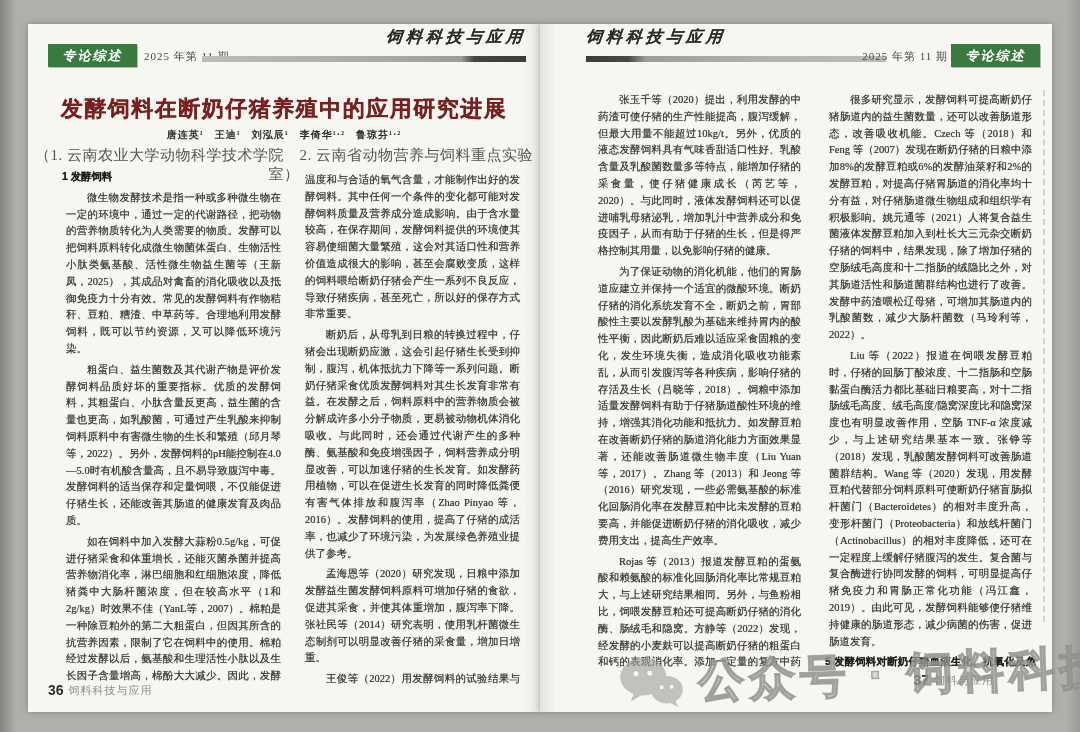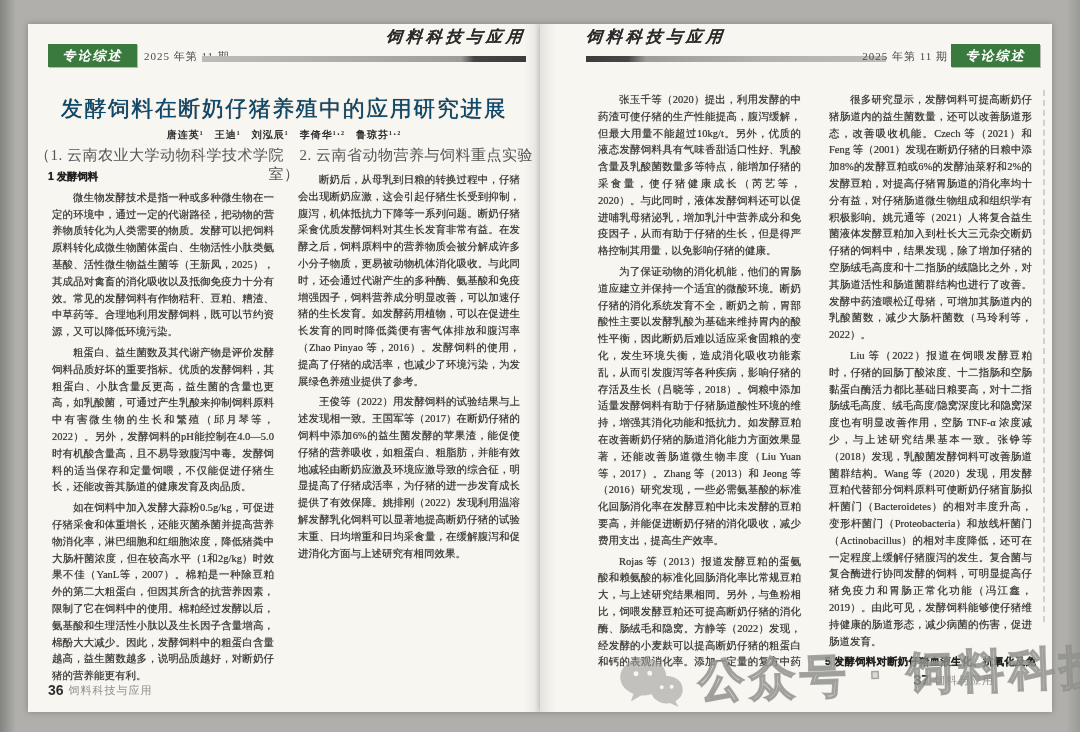--- a/index.html
+++ b/index.html
@@ -37,30 +37,30 @@
     color:#2b2b2b;letter-spacing:4px;transform:skewX(-6deg);
     text-shadow:0 0 .6px rgba(40,40,40,.8);white-space:nowrap;}
   #page-left .cal{right:14px;}
   #page-left .tag-box{left:20px;top:20px;}
   #page-left .issue{left:116px;top:25px;}
   #page-right .cal{left:46px;}
   #page-right .tag-box{right:12px;top:20px;}
   #page-right .issue{right:104px;top:25px;}
 
   .title{position:absolute;top:70px;left:0;right:0;text-align:center;
-    font-size:22px;font-weight:400;color:#0c4a6e;letter-spacing:1.5px;
+    font-size:22px;font-weight:700;color:#7f1d1d;letter-spacing:1.5px;
     font-family:"Liberation Sans","DejaVu Sans",sans-serif;
     text-shadow:0 0 .7px rgba(20,20,20,.9);}
   .authors{position:absolute;top:104px;left:0;right:0;text-align:center;
     font-size:10px;font-weight:bold;color:#2e2e2e;letter-spacing:1px;}
   .affil{position:absolute;top:122px;left:0;right:0;text-align:center;
     font-size:15px;color:#555;letter-spacing:.5px;}
 
   .cols{position:absolute;display:flex;overflow:hidden;}
-  #page-left .cols{left:20px;right:16px;top:144px;height:518px;gap:16px;}
+  #page-left .cols{left:34px;right:16px;top:144px;height:518px;gap:16px;}
   #page-right .cols{left:54px;right:16px;top:64px;height:580px;gap:20px;}
   .col{flex:1 1 0;overflow:hidden;
     font-size:10.5px;line-height:16.8px;color:#3d3c3a;text-align:justify;
     text-shadow:0 0 .7px rgba(70,70,68,.85);}
   .sec-h{font-weight:bold;color:#1c1c1c;text-shadow:0 0 .7px rgba(25,25,25,.9);
     font-family:"Liberation Sans","DejaVu Sans",sans-serif;font-size:10.4px;
     margin:1px 0;}
   .para{text-indent:2em;margin:4px;}
   .para.cont{text-indent:0;}
 
@@ -98,42 +98,44 @@
 
   <div class="cols">
     <div class="col">
         <div class="sec-h">1 发酵饲料</div>
         <div class="para">微生物发酵技术是指一种或多种微生物在一定的环境中，通过一定的代谢路径，把动物的营养物质转化为人类需要的物质。发酵可以把饲料原料转化成微生物菌体蛋白、生物活性小肽类氨基酸、活性微生物益生菌等（王新凤，2025），其成品对禽畜的消化吸收以及抵御免疫力十分有效。常见的发酵饲料有作物秸秆、豆粕、糟渣、中草药等。合理地利用发酵饲料，既可以节约资源，又可以降低环境污染。</div>
         <div class="para">粗蛋白、益生菌数及其代谢产物是评价发酵饲料品质好坏的重要指标。优质的发酵饲料，其粗蛋白、小肽含量反更高，益生菌的含量也更高，如乳酸菌，可通过产生乳酸来抑制饲料原料中有害微生物的生长和繁殖（邱月琴等，2022）。另外，发酵饲料的pH能控制在4.0—5.0时有机酸含量高，且不易导致腹泻中毒。发酵饲料的适当保存和定量饲喂，不仅能促进仔猪生长，还能改善其肠道的健康发育及肉品质。</div>
         <div class="para">如在饲料中加入发酵大蒜粉0.5g/kg，可促进仔猪采食和体重增长，还能灭菌杀菌并提高营养物消化率，淋巴细胞和红细胞浓度，降低猪粪中大肠杆菌浓度，但在较高水平（1和2g/kg）时效果不佳（YanL等，2007）。棉粕是一种除豆粕外的第二大粗蛋白，但因其所含的抗营养因素，限制了它在饲料中的使用。棉粕经过发酵以后，氨基酸和生理活性小肽以及生长因子含量增高，棉酚大大减少。因此，发酵饲料中的粗蛋白含量越高，益生菌数越多，说明品质越好，对断奶仔猪的营养能更有利。</div>
         <div class="sec-h">2 发酵饲料对断奶仔猪生长性能的影响</div>
       </div>
     <div class="col">
+        <div class="para cont">温度和与合适的氧气含量，才能制作出好的发酵饲料。其中任何一个条件的变化都可能对发酵饲料质量及营养成分造成影响。由于含水量较高，在保存期间，发酵饲料提供的环境使其容易使细菌大量繁殖，这会对其适口性和营养价值造成很大的影响，甚至会腐败变质，这样的饲料喂给断奶仔猪会产生一系列不良反应，导致仔猪疾病，甚至死亡，所以好的保存方式非常重要。</div>
         <div class="para">断奶后，从母乳到日粮的转换过程中，仔猪会出现断奶应激，这会引起仔猪生长受到抑制，腹泻，机体抵抗力下降等一系列问题。断奶仔猪采食优质发酵饲料对其生长发育非常有益。在发酵之后，饲料原料中的营养物质会被分解成许多小分子物质，更易被动物机体消化吸收。与此同时，还会通过代谢产生的多种酶、氨基酸和免疫增强因子，饲料营养成分明显改善，可以加速仔猪的生长发育。如发酵药用植物，可以在促进生长发育的同时降低粪便有害气体排放和腹泻率（Zhao Pinyao 等，2016）。发酵饲料的使用，提高了仔猪的成活率，也减少了环境污染，为发展绿色养殖业提供了参考。</div>
+        <div class="para">孟海恩等（2020）研究发现，日粮中添加发酵益生菌发酵饲料原料可增加仔猪的食欲，促进其采食，并使其体重增加，腹泻率下降。张社民等（2014）研究表明，使用乳杆菌微生态制剂可以明显改善仔猪的采食量，增加日增重。</div>
         <div class="para">王俊等（2022）用发酵饲料的试验结果与上述发现相一致。王国军等（2017）在断奶仔猪的饲料中添加6%的益生菌发酵的苹果渣，能促使仔猪的营养吸收，如粗蛋白、粗脂肪，并能有效地减轻由断奶应激及环境应激导致的综合征，明显提高了仔猪成活率，为仔猪的进一步发育成长提供了有效保障。姚排刚（2022）发现利用温溶解发酵乳化饲料可以显著地提高断奶仔猪的试验末重、日均增重和日均采食量，在缓解腹泻和促进消化方面与上述研究有相同效果。</div>
       </div>
   </div>
 
   <div class="pageno"><span>36</span><span class="foot-note">饲料科技与应用</span></div>
 </div>
 
 <div class="page" id="page-right">
   <div class="cal">饲料科技与应用</div>
   <div class="bar bar-right"></div>
   <div class="issue">2025 年第 11 期</div>
   <div class="tag-box">专论综述</div>
 
   <div class="cols">
     <div class="col">
         <div class="para">张玉千等（2020）提出，利用发酵的中药渣可使仔猪的生产性能提高，腹泻缓解，但最大用量不能超过10kg/t。另外，优质的液态发酵饲料具有气味香甜适口性好、乳酸含量及乳酸菌数量多等特点，能增加仔猪的采食量，使仔猪健康成长（芮艺等，2020）。与此同时，液体发酵饲料还可以促进哺乳母猪泌乳，增加乳汁中营养成分和免疫因子，从而有助于仔猪的生长，但是得严格控制其用量，以免影响仔猪的健康。</div>
         <div class="para">为了保证动物的消化机能，他们的胃肠道应建立并保持一个适宜的微酸环境。断奶仔猪的消化系统发育不全，断奶之前，胃部酸性主要以发酵乳酸为基础来维持胃内的酸性平衡，因此断奶后难以适应采食固粮的变化，发生环境失衡，造成消化吸收功能紊乱，从而引发腹泻等各种疾病，影响仔猪的存活及生长（吕晓等，2018）。饲粮中添加适量发酵饲料有助于仔猪肠道酸性环境的维持，增强其消化功能和抵抗力。如发酵豆粕在改善断奶仔猪的肠道消化能力方面效果显著，还能改善肠道微生物丰度（Liu Yuan 等，2017）。Zhang 等（2013）和 Jeong 等（2016）研究发现，一些必需氨基酸的标准化回肠消化率在发酵豆粕中比未发酵的豆粕要高，并能促进断奶仔猪的消化吸收，减少费用支出，提高生产效率。</div>
         <div class="para">Rojas 等（2013）报道发酵豆粕的蛋氨酸和赖氨酸的标准化回肠消化率比常规豆粕大，与上述研究结果相同。另外，与鱼粉相比，饲喂发酵豆粕还可提高断奶仔猪的消化酶、肠绒毛和隐窝。方静等（2022）发现，经发酵的小麦麸可以提高断奶仔猪的粗蛋白和钙的表观消化率。添加一定量的复方中药发酵粉可增强断奶仔猪对饲料中粗脂肪、粗灰分及钙的消化吸收能力（王超等，2022）。日粮中加入发酵大豆黄素有类似效果。有研究表明，断奶仔猪饲料中发酵豆粕的适宜添加量为10%（党文庆等，2020）。</div>
       </div>
     <div class="col">
-        <div class="para">很多研究显示，发酵饲料可提高断奶仔猪肠道内的益生菌数量，还可以改善肠道形态，改善吸收机能。Czech 等（2021）和 Feng 等（2001）发现在断奶仔猪的日粮中添加8%的发酵豆粕或6%的发酵油菜籽和2%的发酵豆粕，对提高仔猪胃肠道的消化率均十分有益，对仔猪肠道微生物组成和组织学有积极影响。姚元通等（2021）人将复合益生菌液体发酵豆粕加入到杜长大三元杂交断奶仔猪的饲料中，结果发现，除了增加仔猪的空肠绒毛高度和十二指肠的绒隐比之外，对其肠道活性和肠道菌群结构也进行了改善。发酵中药渣喂松辽母猪，可增加其肠道内的乳酸菌数，减少大肠杆菌数（马玲利等，2022）。</div>
+        <div class="para">很多研究显示，发酵饲料可提高断奶仔猪肠道内的益生菌数量，还可以改善肠道形态，改善吸收机能。Czech 等（2018）和 Feng 等（2007）发现在断奶仔猪的日粮中添加8%的发酵豆粕或6%的发酵油菜籽和2%的发酵豆粕，对提高仔猪胃肠道的消化率均十分有益，对仔猪肠道微生物组成和组织学有积极影响。姚元通等（2021）人将复合益生菌液体发酵豆粕加入到杜长大三元杂交断奶仔猪的饲料中，结果发现，除了增加仔猪的空肠绒毛高度和十二指肠的绒隐比之外，对其肠道活性和肠道菌群结构也进行了改善。发酵中药渣喂松辽母猪，可增加其肠道内的乳酸菌数，减少大肠杆菌数（马玲利等，2022）。</div>
         <div class="para">Liu 等（2022）报道在饲喂发酵豆粕时，仔猪的回肠丁酸浓度、十二指肠和空肠黏蛋白酶活力都比基础日粮要高，对十二指肠绒毛高度、绒毛高度/隐窝深度比和隐窝深度也有明显改善作用，空肠 TNF-α 浓度减少，与上述研究结果基本一致。张铮等（2018）发现，乳酸菌发酵饲料可改善肠道菌群结构。Wang 等（2020）发现，用发酵豆粕代替部分饲料原料可使断奶仔猪盲肠拟杆菌门（Bacteroidetes）的相对丰度升高，变形杆菌门（Proteobacteria）和放线杆菌门（Actinobacillus）的相对丰度降低，还可在一定程度上缓解仔猪腹泻的发生。复合菌与复合酶进行协同发酵的饲料，可明显提高仔猪免疫力和胃肠正常化功能（冯江鑫，2019）。由此可见，发酵饲料能够使仔猪维持健康的肠道形态，减少病菌的伤害，促进肠道发育。</div>
         <div class="sec-h">5 发酵饲料对断奶仔猪血液生化、抗氧化及免疫功能的影响</div>
         <div class="para">断奶仔猪在应激状态下，由于大量自由基的产生，造成了机体组织中生物大分子的损伤、细胞的凋亡等，从而影响了机体的氧化与抗氧化系统的稳态。动物中有两种主要的抗氧化酶：谷胱甘肽过氧化物酶（GSH-Px）和超氧化物歧化酶（SOD），它们的活性愈高，对自由基的清除愈强，反之，它们的清除愈弱。丙二醛（MDA）含量变化较好地反应体内脂质的氧化损伤情况（申曦等，2018）。</div>
       </div>
   </div>
 
   <div class="edge-dashes"></div>
   <div class="pageno"><span>37</span><span class="foot-note">饲料与应用</span></div>
 </div>
 

